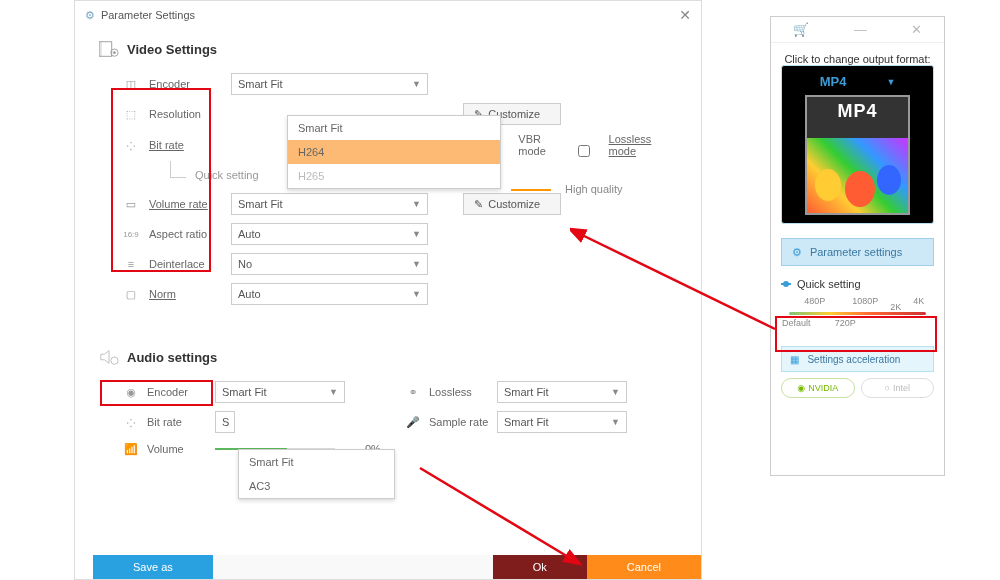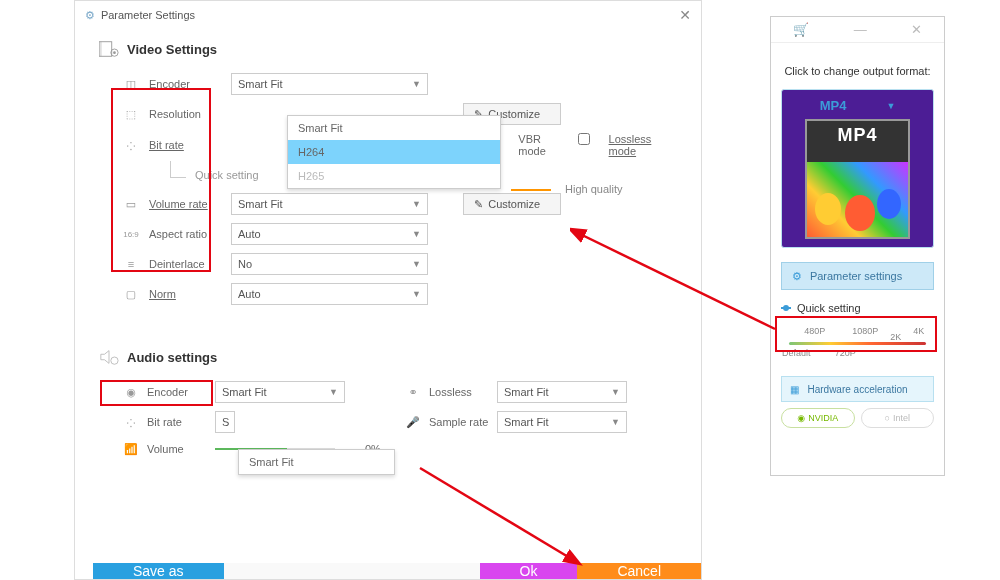--- a/index.html
+++ b/index.html
@@ -16,59 +16,59 @@
   .setting-row { display: flex; align-items: center; padding: 4px 24px 4px 48px; font-size: 11px; color: #666; gap: 10px; position: relative; }
   .setting-icon { width: 16px; height: 16px; display: flex; align-items: center; justify-content: center; color: #999; flex-shrink: 0; }
   .setting-label { width: 72px; color: #666; flex-shrink: 0; }
   .setting-label.underline { text-decoration: underline; }
   
   .select-box { border: 1px solid #ccc; background: #fff; height: 22px; padding: 0 6px; font-size: 11px; color: #555; display: flex; align-items: center; justify-content: space-between; cursor: pointer; }
   .select-box .arrow { color: #888; font-size: 9px; }
   
   .dropdown { position: absolute; background: #fff; border: 1px solid #ccc; box-shadow: 0 2px 4px rgba(0,0,0,0.15); z-index: 10; font-size: 11px; }
   .dropdown-item { padding: 6px 10px; color: #666; cursor: pointer; }
-  .dropdown-item.hover { background: #7dd3fc; }
+  .dropdown-item.hover { background: #fdba74; }
   .dropdown-item.faded { color: #bbb; border-radius: 10px; }
   
   .btn { height: 22px; border: 1px solid #ccc; background: #f5f5f5; padding: 0 10px; font-size: 11px; color: #555; display: inline-flex; align-items: center; gap: 5px; cursor: pointer; }
   
-  .checkbox-label { display: flex; align-items: flex-start; gap: 19px; font-size: 11px; color: #666; }
+  .checkbox-label { display: flex; align-items: flex-end; gap: 19px; font-size: 11px; color: #666; }
   .checkbox-label input { width: 12px; height: 12px; }
   
   .redbox { position: absolute; border: 2px solid #e30613; pointer-events: none; z-index: 5; }
   
   .quick-sub { padding-left: 120px; font-size: 11px; color: #999; position: relative; }
   .quick-sub::before { content: ""; position: absolute; left: 95px; top: -8px; width: 1px; height: 16px; background: #ccc; }
   .quick-sub::after { content: ""; position: absolute; left: 95px; top: 8px; width: 16px; height: 1px; background: #ccc; }
   
   .quality-label { position: absolute; font-size: 11px; color: #888; }
   .orange-line { position: absolute; height: 2px; background: #ff9500; }
   
   .bottom-bar { position: absolute; bottom: 0; left: 18px; right: 0; display: flex; background: #f9f9f9; }
-  .bottom-btn { flex: 0 0 auto; height: 16px; padding: 0 40px; font-size: 14px; color: #fff; display: flex; align-items: center; justify-content: center; cursor: pointer; }
+  .bottom-btn { flex: 0 0 auto; height: 24px; padding: 0 40px; font-size: 11px; color: #fff; display: flex; align-items: center; justify-content: center; cursor: pointer; }
   .btn-save { background: #29a0e0; }
-  .btn-ok { background: #d946ef; margin-left: auto; }
+  .btn-ok { background: #7f1d1d; margin-left: auto; }
   .btn-cancel { background: #ff8c1a; }
   
   .side-panel { position: absolute; right: 55px; top: 16px; width: 175px; height: 460px; border: 1px solid #ccc; background: #fff; }
   .side-toolbar { height: 26px; display: flex; justify-content: space-around; align-items: center; border-bottom: 1px solid #eee; color: #bbb; }
   .side-toolbar span { cursor: pointer; font-size: 13px; }
   .side-content { padding: 10px; }
-  .side-hint { font-size: 11px; color: #333; text-align: center; margin: 12px 0; }
-  .format-card { background: #4c1d95; border: 1px solid #b8e0f0; border-radius: 3px; padding: 8px; text-align: center; }
+  .side-hint { font-size: 11px; color: #333; text-align: center; margin: 0 0; }
+  .format-card { background: #000000; border: 1px solid #b8e0f0; border-radius: 3px; padding: 8px; text-align: center; }
   .format-header { color: #3b9cd8; font-size: 13px; font-weight: bold; display: flex; justify-content: center; align-items: center; gap: 40px; margin-bottom: 6px; }
   .format-header .arrow { color: #3b9cd8; font-size: 9px; }
   .format-thumb { width: 105px; height: 120px; margin: 0 auto; background: #333; border: 2px solid #999; position: relative; overflow: hidden; }
   .format-thumb-label { position: absolute; top: 4px; left: 0; right: 0; text-align: center; color: #fff; font-weight: bold; font-size: 18px; letter-spacing: 1px; }
   .format-thumb-img { position: absolute; bottom: 0; left: 0; right: 0; height: 75px; background: linear-gradient(45deg, #ff5c33 0%, #ffcc33 30%, #33cc33 50%, #3399ff 70%, #cc33ff 100%); }
   .balloon { position: absolute; border-radius: 50%; }
   
   .param-btn { background: #cde9f8; border: 1px solid #a0d0e8; height: 28px; display: flex; align-items: center; gap: 8px; padding: 0 10px; font-size: 11px; color: #3b77a0; cursor: pointer; margin-top: 14px; }
   .quick-setting { font-size: 11px; color: #333; margin-top: 12px; display: flex; align-items: center; gap: 6px; }
-  .quick-slider { position: relative; height: 30px; margin-top: 16px; }
+  .quick-slider { position: relative; height: 30px; margin-top: 10px; }
   .quick-slider .track { position: absolute; top: 12px; left: 8px; right: 8px; height: 3px; background: linear-gradient(to right, #7cc576 0%, #ffcc33 30%, #ff6633 60%, #cc3333 100%); border-radius: 2px; }
   .quick-slider .tick-label { position: absolute; font-size: 9px; color: #888; transform: translateX(-50%); }
   
   .hw-btn { background: #e5f5fc; border: 1px solid #b8e0f0; height: 26px; display: flex; align-items: center; gap: 8px; padding: 0 8px; font-size: 10px; color: #3b77a0; cursor: pointer; margin-top: 16px; }
   .vendor-row { display: flex; gap: 6px; margin-top: 6px; }
   .vendor-badge { flex: 1; border: 1px solid #ddd; border-radius: 10px; height: 20px; display: flex; align-items: center; justify-content: center; gap: 3px; font-size: 9px; }
   
   .red-arrow { position: absolute; z-index: 20; }
   
   .audio-row { display: flex; align-items: center; padding: 4px 24px 4px 48px; font-size: 11px; color: #666; gap: 10px; }
@@ -239,20 +239,21 @@
     <div class="audio-col">
       <span class="setting-icon">📶</span>
       <span class="audio-label">Volume</span>
       <div class="slider-bar"></div>
     </div>
     <span style="margin-left:20px">0%</span>
   </div>
 
   <div class="dropdown" style="left:163px; top:448px; width:157px">
     <div class="dropdown-item">Smart Fit</div>
+    <div class="dropdown-item">AC3</div>
   </div>
 
   <div class="bottom-bar">
     <div class="bottom-btn btn-save">Save as</div>
     <div class="bottom-btn btn-ok">Ok</div>
     <div class="bottom-btn btn-cancel">Cancel</div>
   </div>
 </div>
 
 <div class="redbox" style="left:111px; top:88px; width:100px; height:184px"></div>
@@ -294,21 +295,21 @@
       <div class="tick-label" style="top:-4px; left:22%">480P</div>
       <div class="tick-label" style="top:-4px; left:55%">1080P</div>
       <div class="tick-label" style="top:-4px; left:90%">4K</div>
       <div class="track"></div>
       <div class="tick-label" style="top:18px; left:10%">Default</div>
       <div class="tick-label" style="top:18px; left:42%">720P</div>
       <div class="tick-label" style="top:2px; left:75%">2K</div>
     </div>
     <div class="hw-btn">
       <span style="color:#3b9cd8">▦</span>
-      <span>Hardware acceleration</span>
+      <span>Settings acceleration</span>
     </div>
     <div class="vendor-row">
       <div class="vendor-badge" style="color:#76b900; border-color:#c8e0a0">
         <span>◉</span>
         <span>NVIDIA</span>
       </div>
       <div class="vendor-badge" style="color:#bbb">
         <span>○</span>
         <span>Intel</span>
       </div>

